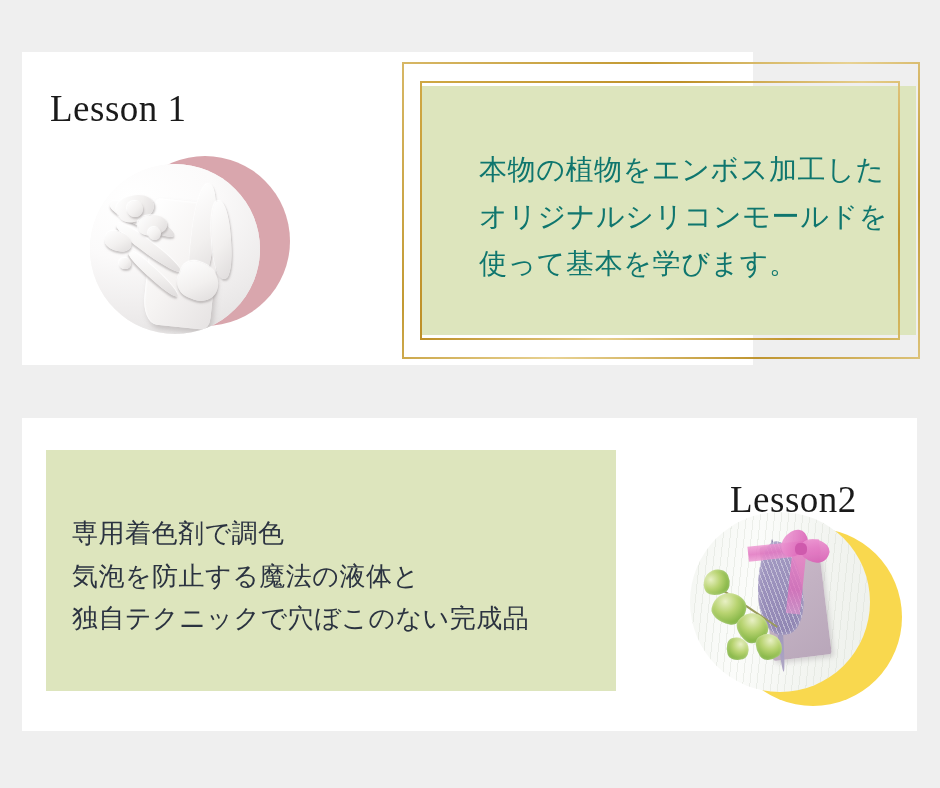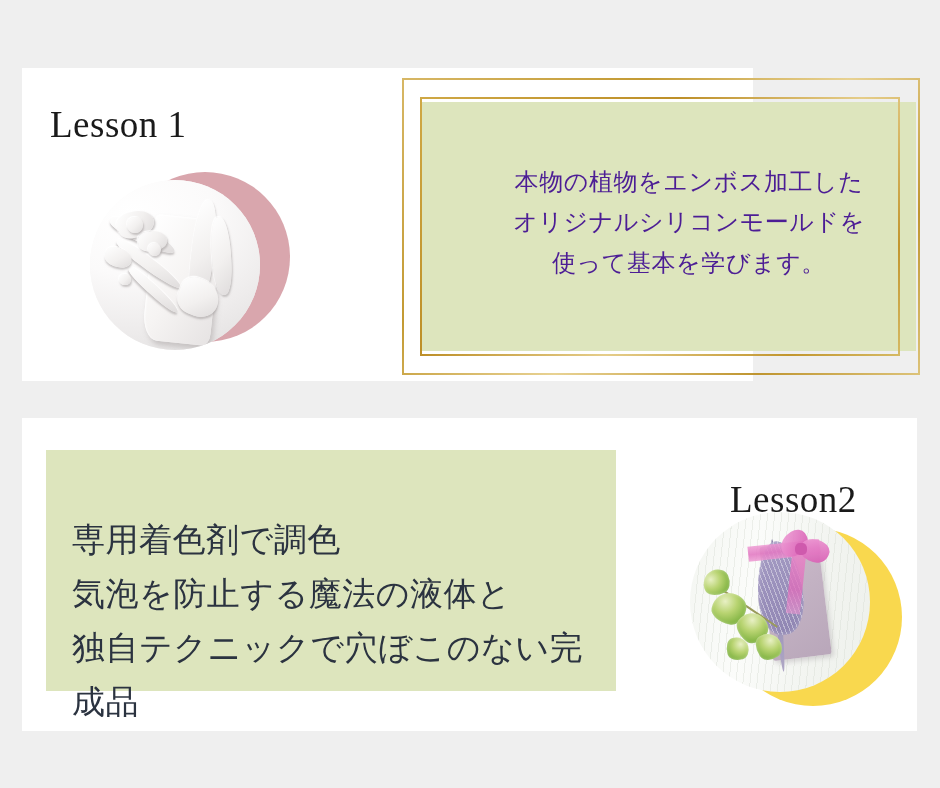--- a/index.html
+++ b/index.html
@@ -24,24 +24,23 @@
   }
 
   
   .card {
     position: absolute;
     background: #ffffff;
   }
 
   #card-lesson1 {
     left: 22px;
-    top: 68px;
+    top: 52px;
     width: 731px;
     height: 313px;
-    text-align: center;
   }
 
   #card-lesson2 {
     left: 22px;
     top: 418px;
     width: 895px;
     height: 313px;
   }
 
   
@@ -155,44 +154,44 @@
     height: 249px;
     background: #dde5bd;
   }
 
   .green-text-1 {
     position: absolute;
     left: 457px;
     top: 94px;
     width: 420px;
     font-family: "Liberation Serif", "DejaVu Serif", serif;
-    font-size: 24px;
+    font-size: 28px;
     line-height: 1.68;
-    color: #4c1d95;
+    color: #0f766e;
     letter-spacing: 0.6px;
     white-space: pre-line;
   }
 
   
   .green-panel-2 {
     position: absolute;
     left: 24px;
     top: 32px;
     width: 570px;
     height: 241px;
     background: #dde5bd;
   }
 
   .green-text-2 {
     position: absolute;
     left: 50px;
     top: 95px;
     width: 530px;
     font-family: "Liberation Serif", "DejaVu Serif", serif;
-    font-size: 33px;
+    font-size: 26px;
     line-height: 1.64;
     color: #2b3340;
     letter-spacing: 0.5px;
     white-space: pre-line;
   }
 
   
   .photo-wrap-2 {
     position: absolute;
     left: 640px;

